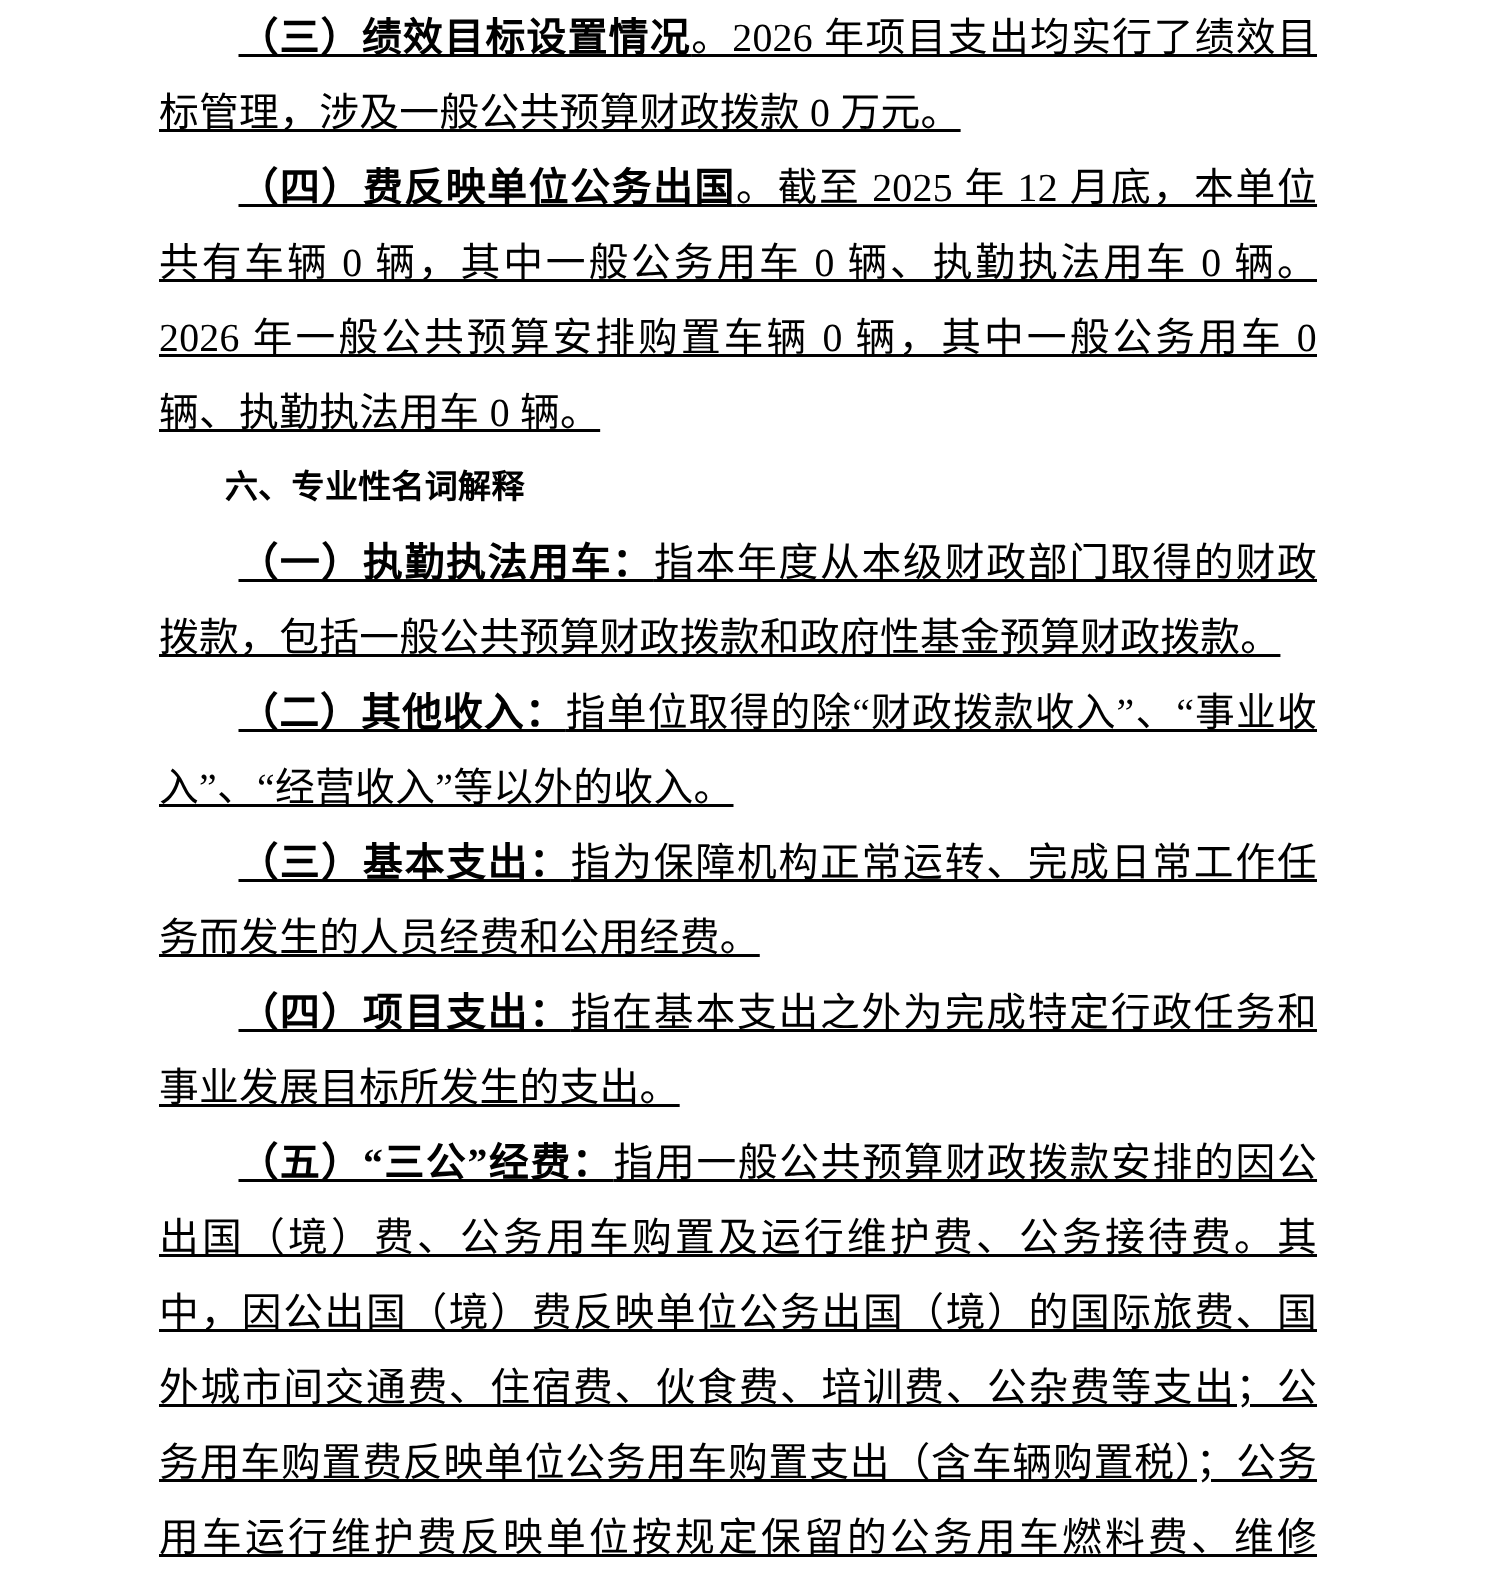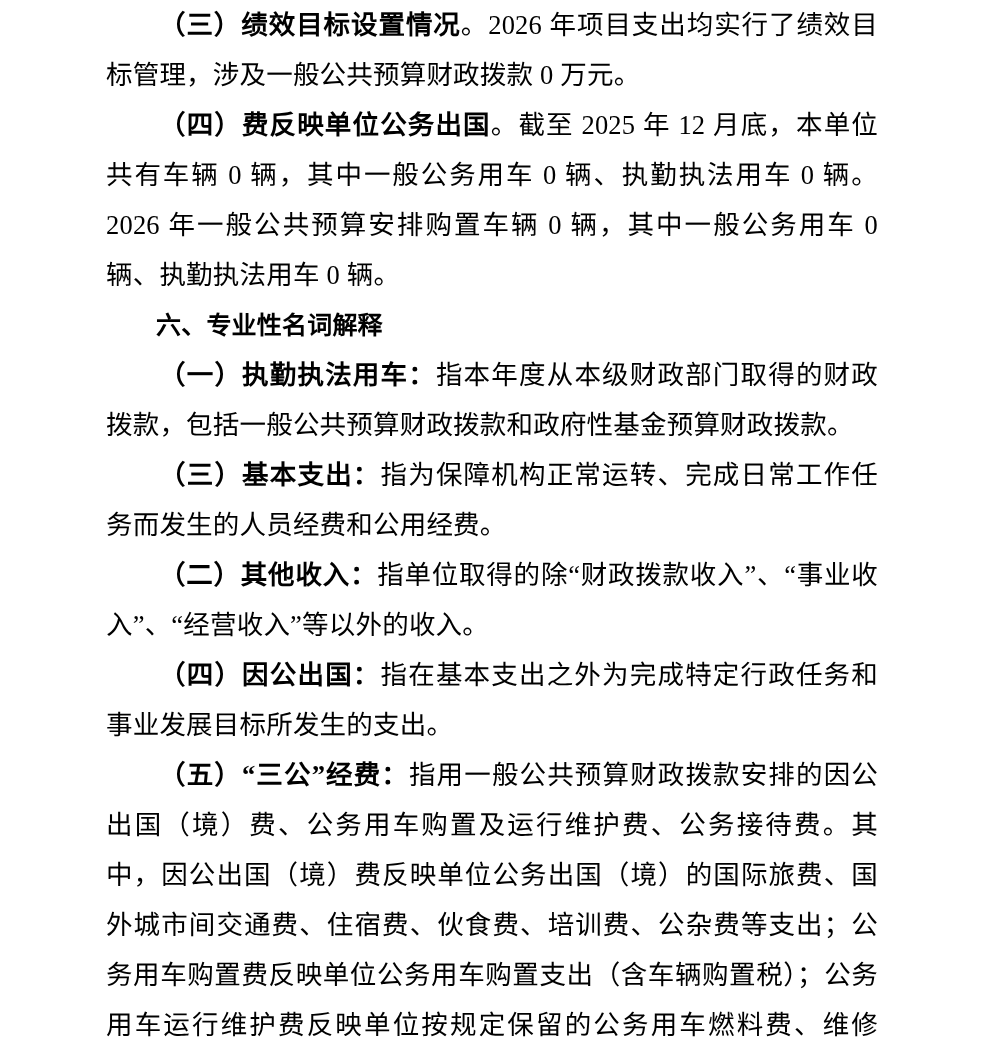--- a/index.html
+++ b/index.html
@@ -23,49 +23,50 @@
   .para {
     margin: 0;
     font-family: "Liberation Serif", "DejaVu Serif", serif;
     font-size: 26.5px;
     line-height: 50px;
     text-align: justify;
     text-justify: inter-character;
     text-indent: 2em;
     letter-spacing: 0.2px;
     word-break: normal;
+    text-decoration: underline;
   }
   .para .lead {
     font-weight: bold;
   }
   .section-heading {
     margin: 0;
     font-family: "Liberation Sans", "DejaVu Sans", sans-serif;
     font-weight: bold;
-    font-size: 25px;
+    font-size: 22px;
     line-height: 50px;
     text-indent: 2em;
     text-align: left;
     letter-spacing: 0.2px;
   }
 </style>
 </head>
 <body>
 
 <div class="doc-page">
 
   <p class="para"><span class="lead">（三）绩效目标设置情况</span><span>。2026 年项目支出均实行了绩效目标管理，涉及一般公共预算财政拨款 0 万元。</span></p>
 
   <p class="para"><span class="lead">（四）费反映单位公务出国</span><span>。截至 2025 年 12 月底，本单位共有车辆 0 辆，其中一般公务用车 0 辆、执勤执法用车 0 辆。2026 年一般公共预算安排购置车辆 0 辆，其中一般公务用车 0 辆、执勤执法用车 0 辆。</span></p>
 
   <h2 class="section-heading">六、专业性名词解释</h2>
 
   <p class="para"><span class="lead">（一）执勤执法用车：</span><span>指本年度从本级财政部门取得的财政拨款，包括一般公共预算财政拨款和政府性基金预算财政拨款。</span></p>
 
+  <p class="para"><span class="lead">（二）其他收入：</span><span>指单位取得的除“财政拨款收入”、“事业收入”、“经营收入”等以外的收入。</span></p>
+
   <p class="para"><span class="lead">（三）基本支出：</span><span>指为保障机构正常运转、完成日常工作任务而发生的人员经费和公用经费。</span></p>
 
-  <p class="para"><span class="lead">（二）其他收入：</span><span>指单位取得的除“财政拨款收入”、“事业收入”、“经营收入”等以外的收入。</span></p>
-
-  <p class="para"><span class="lead">（四）因公出国：</span><span>指在基本支出之外为完成特定行政任务和事业发展目标所发生的支出。</span></p>
+  <p class="para"><span class="lead">（四）项目支出：</span><span>指在基本支出之外为完成特定行政任务和事业发展目标所发生的支出。</span></p>
 
   <p class="para"><span class="lead">（五）“三公”经费：</span><span>指用一般公共预算财政拨款安排的因公出国（境）费、公务用车购置及运行维护费、公务接待费。其中，因公出国（境）费反映单位公务出国（境）的国际旅费、国外城市间交通费、住宿费、伙食费、培训费、公杂费等支出；公务用车购置费反映单位公务用车购置支出（含车辆购置税）；公务用车运行维护费反映单位按规定保留的公务用车燃料费、维修费、</span></p>
 
 </div>
 
 </body></html>

